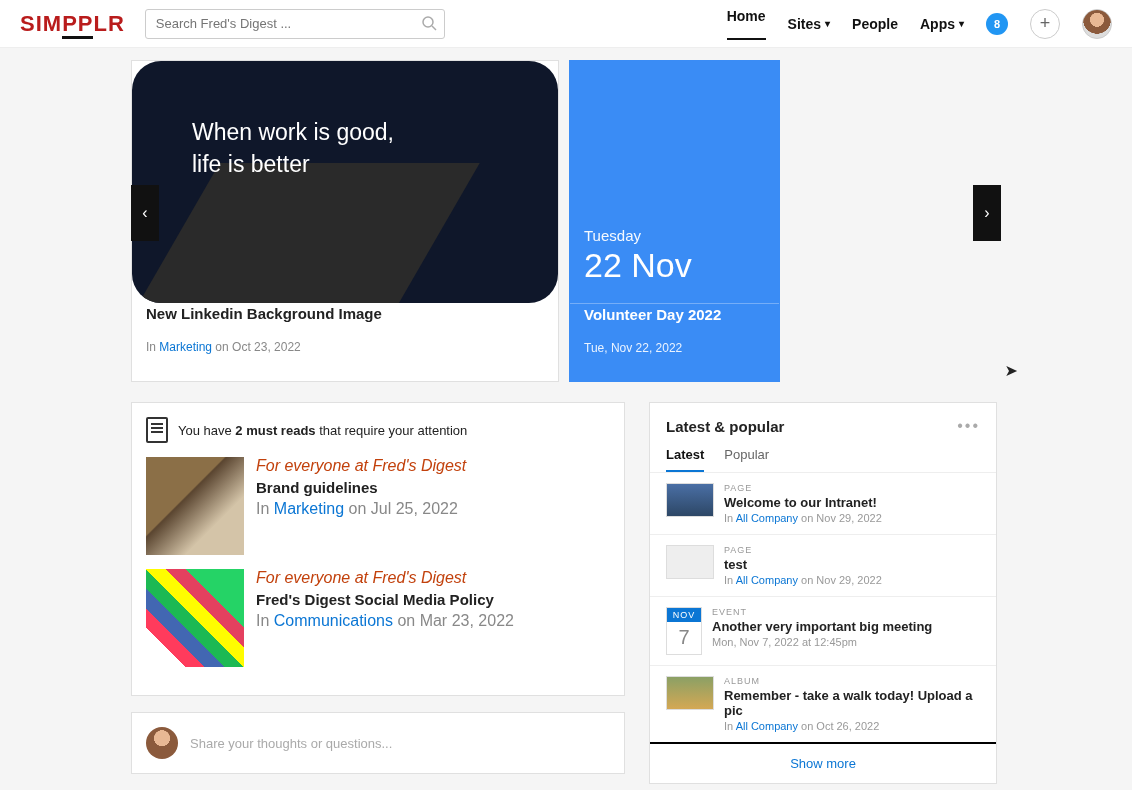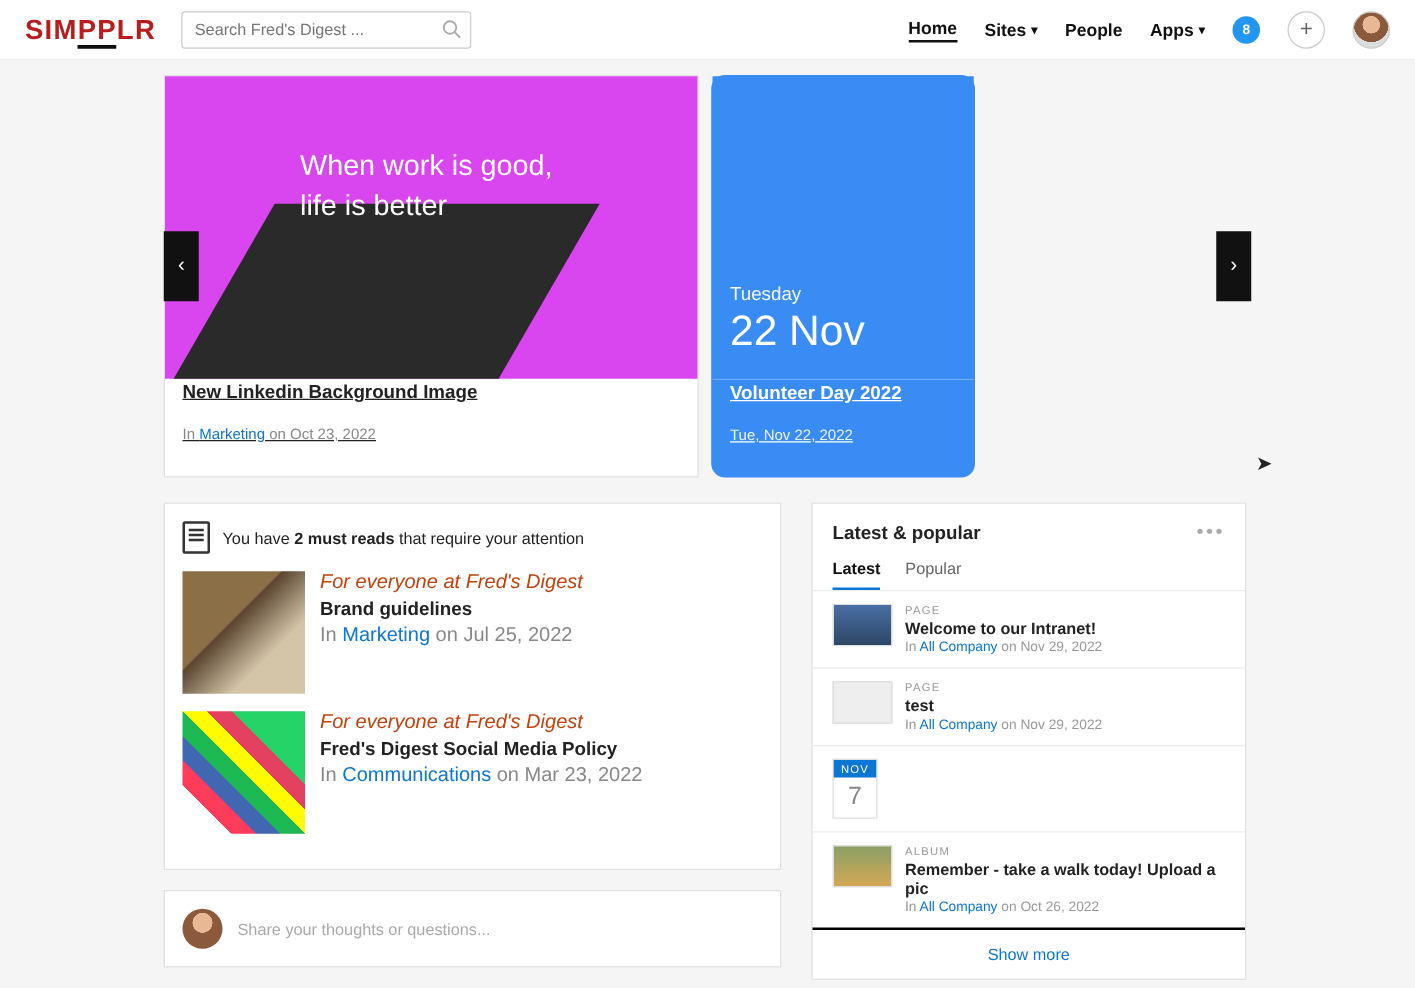--- a/index.html
+++ b/index.html
@@ -1,53 +1,53 @@
 <!DOCTYPE html>
 <html><head>
 <meta charset="utf-8">
 <style>
 * { box-sizing: border-box; margin: 0; padding: 0; }
 body { font-family: -apple-system, BlinkMacSystemFont, "Segoe UI", Arial, sans-serif; background: #f5f5f5; color: #222; width:1132px; }
 .topbar { background:#fff; height:48px; display:flex; align-items:center; padding:0 20px; border-bottom:1px solid #eee; position:relative; }
 .logo { font-size:22px; font-weight:700; letter-spacing:1px; color:#b91c1c; margin-right:20px; font-family: Arial, sans-serif;}
 .logo .underline { border-bottom:3px solid #111; }
-.searchbox { position:relative; width:232px; }
+.searchbox { position:relative; width:300px; }
 .searchbox input { width:100%; height:30px; border:1px solid #ccc; border-radius:3px; padding:0 32px 0 10px; font-size:13px; color:#666;}
 .searchbox .sicon { position:absolute; right:8px; top:6px; color:#aaa; }
 .nav { margin-left:auto; display:flex; align-items:center; gap:22px; }
 .nav a { font-size:14px; color:#111; text-decoration:none; font-weight:600; cursor:pointer; display:flex; align-items:center; gap:4px;}
-.nav a.active { border-bottom:2px solid #111; padding-bottom:2px;text-align:right;}
+.nav a.active { border-bottom:2px solid #111; padding-bottom:14px;text-align:right;}
 .chev { font-size:10px;}
 .badge { width:22px; height:22px; border-radius:50%; background:#2196f3; color:#fff; font-size:11px; display:flex; align-items:center; justify-content:center; font-weight:600;}
 .plusbtn { width:30px; height:30px; border-radius:50%; border:1px solid #ccc; display:flex; align-items:center; justify-content:center; color:#666; cursor:pointer; font-size:18px;}
 .avatar { width:30px; height:30px; border-radius:50%; background:#ddd; overflow:hidden; border:1px solid #ccc;}
 .avatar .face{width:100%;height:100%;background:radial-gradient(circle at 50% 35%, #e8b894 30%, #8b5a3c 31%, #8b5a3c 60%, transparent 61%);}
 
 .container { width:870px; margin:0 auto; padding-top:12px; position:relative;}
 
 .carousel { display:flex; gap:10px; position:relative; height:322px;}
 .carousel-nav { position:absolute; top:125px; width:28px; height:56px; background:#111; color:#fff; display:flex; align-items:center; justify-content:center; cursor:pointer; z-index:5; font-size:16px;}
 .carousel-nav.left { left:0; }
 .carousel-nav.right { right:0; }
 .card { background:#fff; border:1px solid #e0e0e0; display:flex; flex-direction:column; }
 .card1 { width:428px; }
 .card2 { width:211px; }
-.card3 { width:211px; background:#3a8cf5; border-color:#3a8cf5; color:#fff;border-radius:11px;}
+.card3 { width:211px; background:#3a8cf5; border-color:#3a8cf5; color:#fff;}
 .cardimg { height:242px; position:relative; overflow:hidden;}
-.card1 .cardimg { background:#d946ef; display:flex; align-items:flex-start; padding:55px 0 0 108px;}
+.card1 .cardimg { background:#0f172a; display:flex; align-items:flex-start; padding:55px 0 0 60px;border-radius:29px;}
 .card1 .cardimg .txt { color:#fff; font-size:23px; line-height:1.4; font-weight:300;}
 .card1 .cardimg::after{content:"";position:absolute;bottom:-60px;left:30px;width:260px;height:200px;background:#2a2a2a;transform:skewX(-30deg);}
 .card2 .cardimg { background:#fff; display:flex; flex-direction:column; align-items:center; justify-content:flex-start;}
 .healthtxt { font-family: Arial; font-size:48px; font-weight:700; color:#4a7bc8; line-height:1.1; letter-spacing:3px; white-space:nowrap; margin-top:10px;}
 .hand { position:absolute; bottom:0; left:30%; width:140px; height:120px; background:linear-gradient(#e8a574,#d8956a); border-radius:40px 40px 0 0;}
 .bluebar{position:absolute;bottom:82px;left:0;right:0;height:8px;background:#4a7bc8;}
 .card3 .cardimg { background:#3a8cf5; display:flex; flex-direction:column; justify-content:flex-end; padding:0 14px 18px 14px;}
 .card3 .dow { font-size:15px; font-weight:300; opacity:.95;}
 .card3 .ddate { font-size:34px; font-weight:300; margin-top:2px;}
-.cardmeta { padding:2px 14px 18px 14px; flex:1;text-decoration:underline;}
+.cardmeta { padding:2px 14px 18px 14px; flex:1;}
 .cardtitle { font-size:15px; font-weight:600; margin-bottom:18px;}
 .cardsub { font-size:12px; color:#888;}
 .card3 .cardsub { color:#eaf3ff;}
 .cardsub a { color:#0b76d4; text-decoration:none;}
 
 .row2 { display:flex; gap:24px; margin-top:20px;}
 .panel { background:#fff; border:1px solid #e0e0e0; }
 .mustread { width:494px; padding:14px;}
 .mr-head { display:flex; align-items:center; gap:10px; font-size:13px; margin-bottom:14px;}
 .mr-head .docicon { width:22px; height:26px; border:2px solid #333; border-radius:2px; position:relative;}
@@ -211,20 +211,25 @@
           <div class="ttl2">test</div>
           <div class="m2"><span>In </span><a>All Company</a><span> on Nov 29, 2022</span></div>
         </div>
       </div>
 
       <div class="litem">
         <div class="levent">
           <div class="mon">NOV</div>
           <div class="day">7</div>
         </div>
+        <div class="ltext">
+          <div class="tag">EVENT</div>
+          <div class="ttl2">Another very important big meeting</div>
+          <div class="m2">Mon, Nov 7, 2022 at 12:45pm</div>
+        </div>
       </div>
 
       <div class="litem">
         <div class="lthumb nature"></div>
         <div class="ltext">
           <div class="tag">ALBUM</div>
           <div class="ttl2">Remember - take a walk today! Upload a pic</div>
           <div class="m2"><span>In </span><a>All Company</a><span> on Oct 26, 2022</span></div>
         </div>
       </div>

